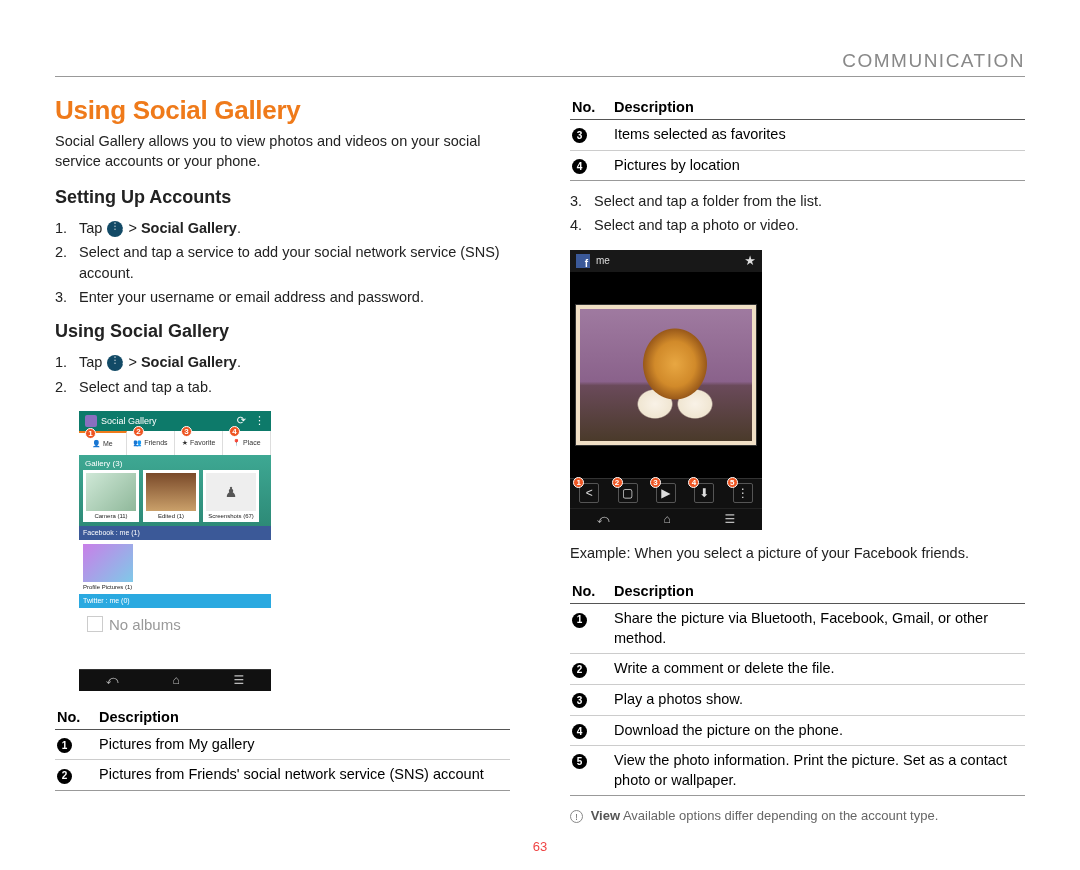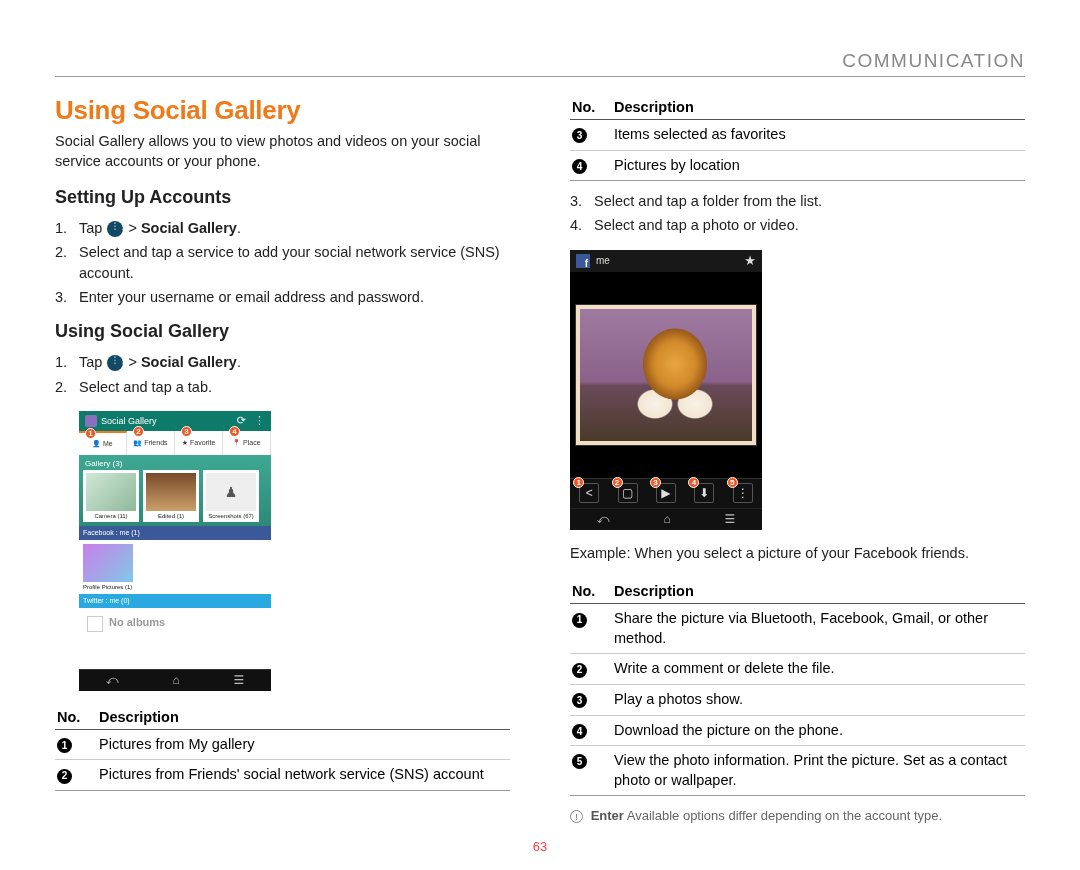--- a/index.html
+++ b/index.html
@@ -179,21 +179,21 @@
   .m1-cap { font-size:6px; color:#222; margin-top:2px; white-space:nowrap; }
   .m1-fb { background:#3b5998; height:14px; display:flex; align-items:center; padding:0 4px; }
   .m1-fb span { color:#fff; font-size:7px; }
   .m1-fb-body { background:#fff; padding:4px; }
   .m1-pp { width:50px; height:38px; background: linear-gradient(135deg,#c97fe8,#7fc9e8); }
   .m1-pp-cap { font-size:6px; color:#222; margin-top:2px; }
   .m1-tw { background:#2aa9e0; height:14px; display:flex; align-items:center; padding:0 4px; }
   .m1-tw span { color:#fff; font-size:7px; }
   .m1-empty { background:#fff; flex:1; display:flex; align-items:flex-start; padding:8px; gap:6px; }
   .m1-empty .ghost { width:16px; height:16px; border:1px solid #ccc; }
-  .m1-empty .txt { font-size:11px; color:#999;font-weight:bold; }
+  .m1-empty .txt { font-size:15px; color:#999; }
   .m1-nav {
     background:#111; height:22px; border-top:1px solid #333;
     display:flex; justify-content:space-around; align-items:center;
     color:#bbb; font-size:12px;
   }
 
   
   .m2 { height: 280px; display:flex; flex-direction:column; margin-left:0; }
   .m2-top { background:#181818; height:22px; display:flex; align-items:center; padding:0 6px; gap:6px; }
   .m2-top .fb { width:14px; height:14px; background:#3b5998; position:relative; }
@@ -431,19 +431,19 @@
           </tr>
       <tr>
             <td><span class="circ-num">5</span></td>
             <td>View the photo information. Print the picture. Set as a contact photo or wallpaper.</td>
           </tr>
     </tbody>
       </table>
 
     <div class="note-row">
       <span class="note-icon">!</span>
-      <span class="note-label">Enter</span>
+      <span class="note-label">View</span>
       <span>Available options differ depending on the account type.</span>
     </div>
   </div>
 </div>
 
 <div class="page-num">63</div>
 
 </body></html>

